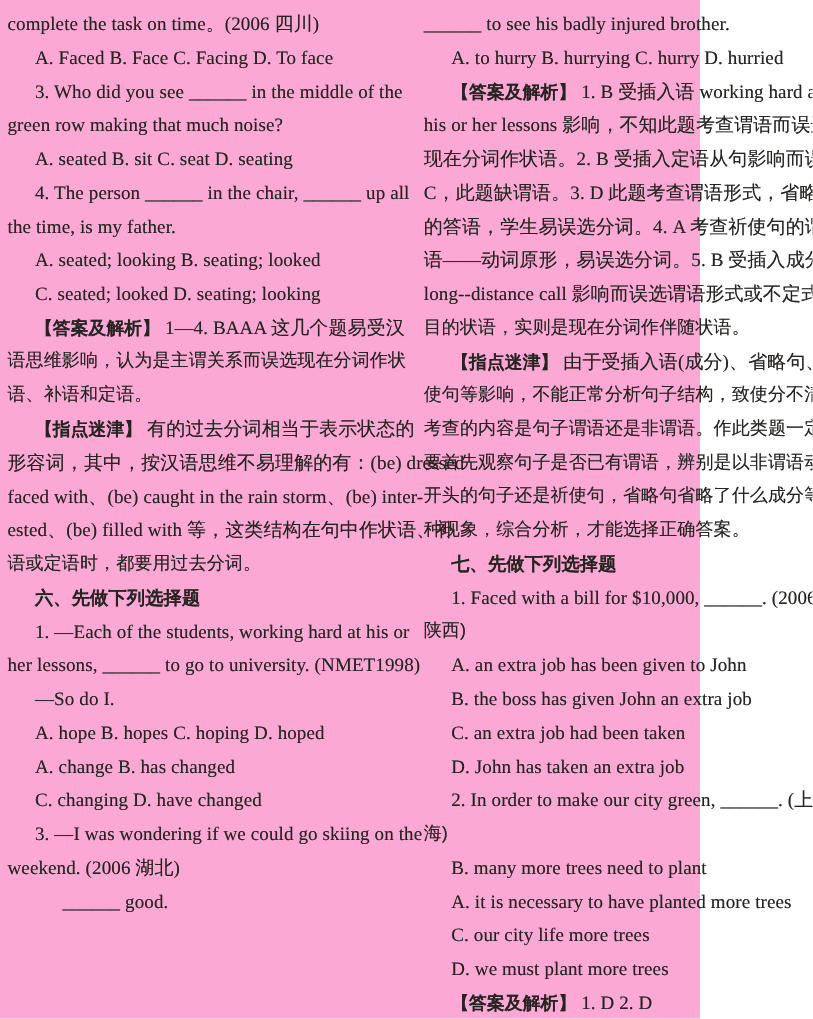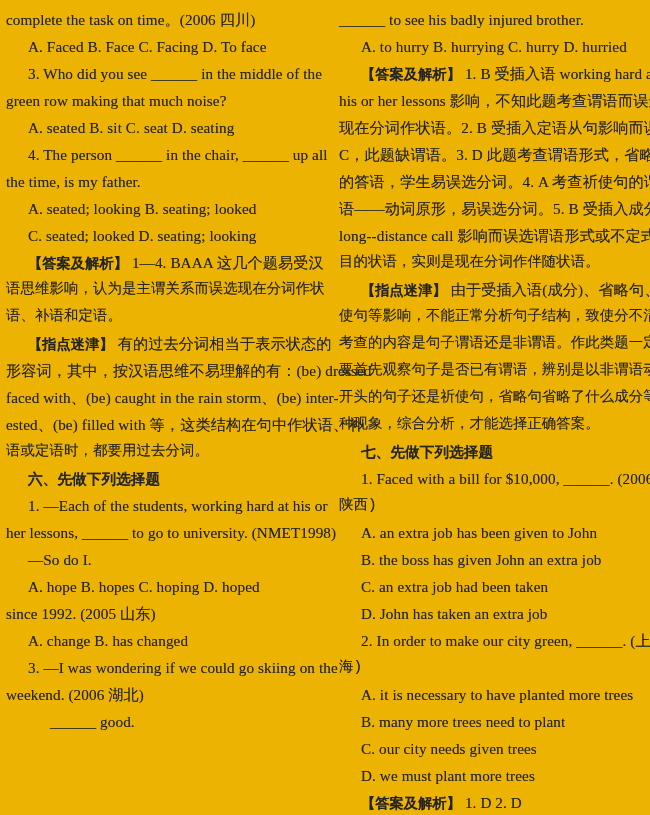--- a/index.html
+++ b/index.html
@@ -11,23 +11,23 @@
   body {
     width: 650px;
     height: 815px;
     overflow: hidden;
     font-family: "Liberation Serif", "DejaVu Serif", serif;
     color: #1a1a1a;
     -webkit-font-smoothing: none;
   }
   #page {
     position: relative;
-    width: 650px;
+    width: 560px;
     height: 815px;
-    background: #eab308;
+    background: #f9a8d4;
     box-sizing: border-box;
     display: flex;
     filter: contrast(1.04) brightness(0.99);
   }
   .column {
     width: 325px;
     box-sizing: border-box;
     padding: 6px 12px 0 8px;
   }
   .col-left { padding-left: 6px; padding-right: 14px; }
@@ -37,21 +37,21 @@
     font-size: 15.2px;
     line-height: 27px;
     height: 27px;
     white-space: nowrap;
     letter-spacing: 0.1px;
     color: #2a2826;
     text-shadow: 0 0 0.45px rgba(60,55,50,0.55);
   }
   .indent { text-indent: 22px; }
   .cjk {
-    font-family: Liberation Mono, monospace;
+    font-family: Liberation Sans, sans-serif;
     font-size: 14.4px;
   }
   .mixed {
     font-family: "Liberation Serif", "DejaVu Serif", serif;
   }
   .heading {
     font-family: "DejaVu Sans", "Liberation Sans", sans-serif;
     font-weight: bold;
     font-size: 14.6px;
     text-indent: 22px;
@@ -83,22 +83,22 @@
       <div class="line mixed indent"><span class="tag">【指点迷津】</span><span class="mixed">  有的过去分词相当于表示状态的</span></div>
       <div class="line mixed">形容词，其中，按汉语思维不易理解的有：(be) dressed</div>
       <div class="line mixed">faced with、(be) caught in the rain storm、(be) inter-</div>
       <div class="line mixed">ested、(be) filled with 等，这类结构在句中作状语、补</div>
       <div class="line cjk">语或定语时，都要用过去分词。</div>
       <div class="line heading">六、先做下列选择题</div>
       <div class="line indent mixed">1. —Each of the students, working hard at his or</div>
       <div class="line mixed">her lessons, ______ to go to university. (NMET1998)</div>
       <div class="line indent mixed">—So do I.</div>
       <div class="line indent mixed">A. hope   B. hopes   C. hoping   D. hoped</div>
-      <div class="line mixed">since 1992. (2005 山东)</div>
       <div class="line indent mixed">A. change                 B. has changed</div>
+      <div class="line indent mixed">C. changing               D. have changed</div>
       <div class="line indent mixed">3. —I was wondering if we could go skiing on the</div>
       <div class="line mixed">weekend. (2006 湖北)</div>
       <div class="line indent mixed" style="text-indent: 44px;">______ good.</div>
     </div>
   <div class="column col-right" id="right-col">
       <div class="line mixed">______ to see his badly injured brother.</div>
       <div class="line indent mixed">A. to hurry   B. hurrying   C. hurry   D. hurried</div>
       <div class="line mixed indent"><span class="tag">【答案及解析】</span><span class="mixed">  1. B 受插入语 working hard at</span></div>
       <div class="line mixed">his or her lessons 影响，不知此题考查谓语而误选 C，</div>
       <div class="line mixed">现在分词作状语。2. B 受插入定语从句影响而误选</div>
@@ -115,20 +115,20 @@
       <div class="line cjk">种现象，综合分析，才能选择正确答案。</div>
       <div class="line heading">七、先做下列选择题</div>
       <div class="line indent mixed">1. Faced with a bill for $10,000, ______. (2006</div>
       <div class="line cjk">陕西)</div>
       <div class="line indent mixed">A. an extra job has been given to John</div>
       <div class="line indent mixed">B. the boss has given John an extra job</div>
       <div class="line indent mixed">C. an extra job had been taken</div>
       <div class="line indent mixed">D. John has taken an extra job</div>
       <div class="line indent mixed">2. In order to make our city green, ______. (上</div>
       <div class="line cjk">海)</div>
+      <div class="line indent mixed">B. many more trees need to plant</div>
       <div class="line indent mixed">A. it is necessary to have planted more trees</div>
-      <div class="line indent mixed">B. many more trees need to plant</div>
-      <div class="line indent mixed">C. our city needs given trees</div>
+      <div class="line indent mixed">C. our city life more trees</div>
       <div class="line indent mixed">D. we must plant more trees</div>
       <div class="line mixed indent"><span class="tag">【答案及解析】</span><span class="mixed">  1. D  2. D</span></div>
     </div>
 
 </div>
 
 </body></html>

